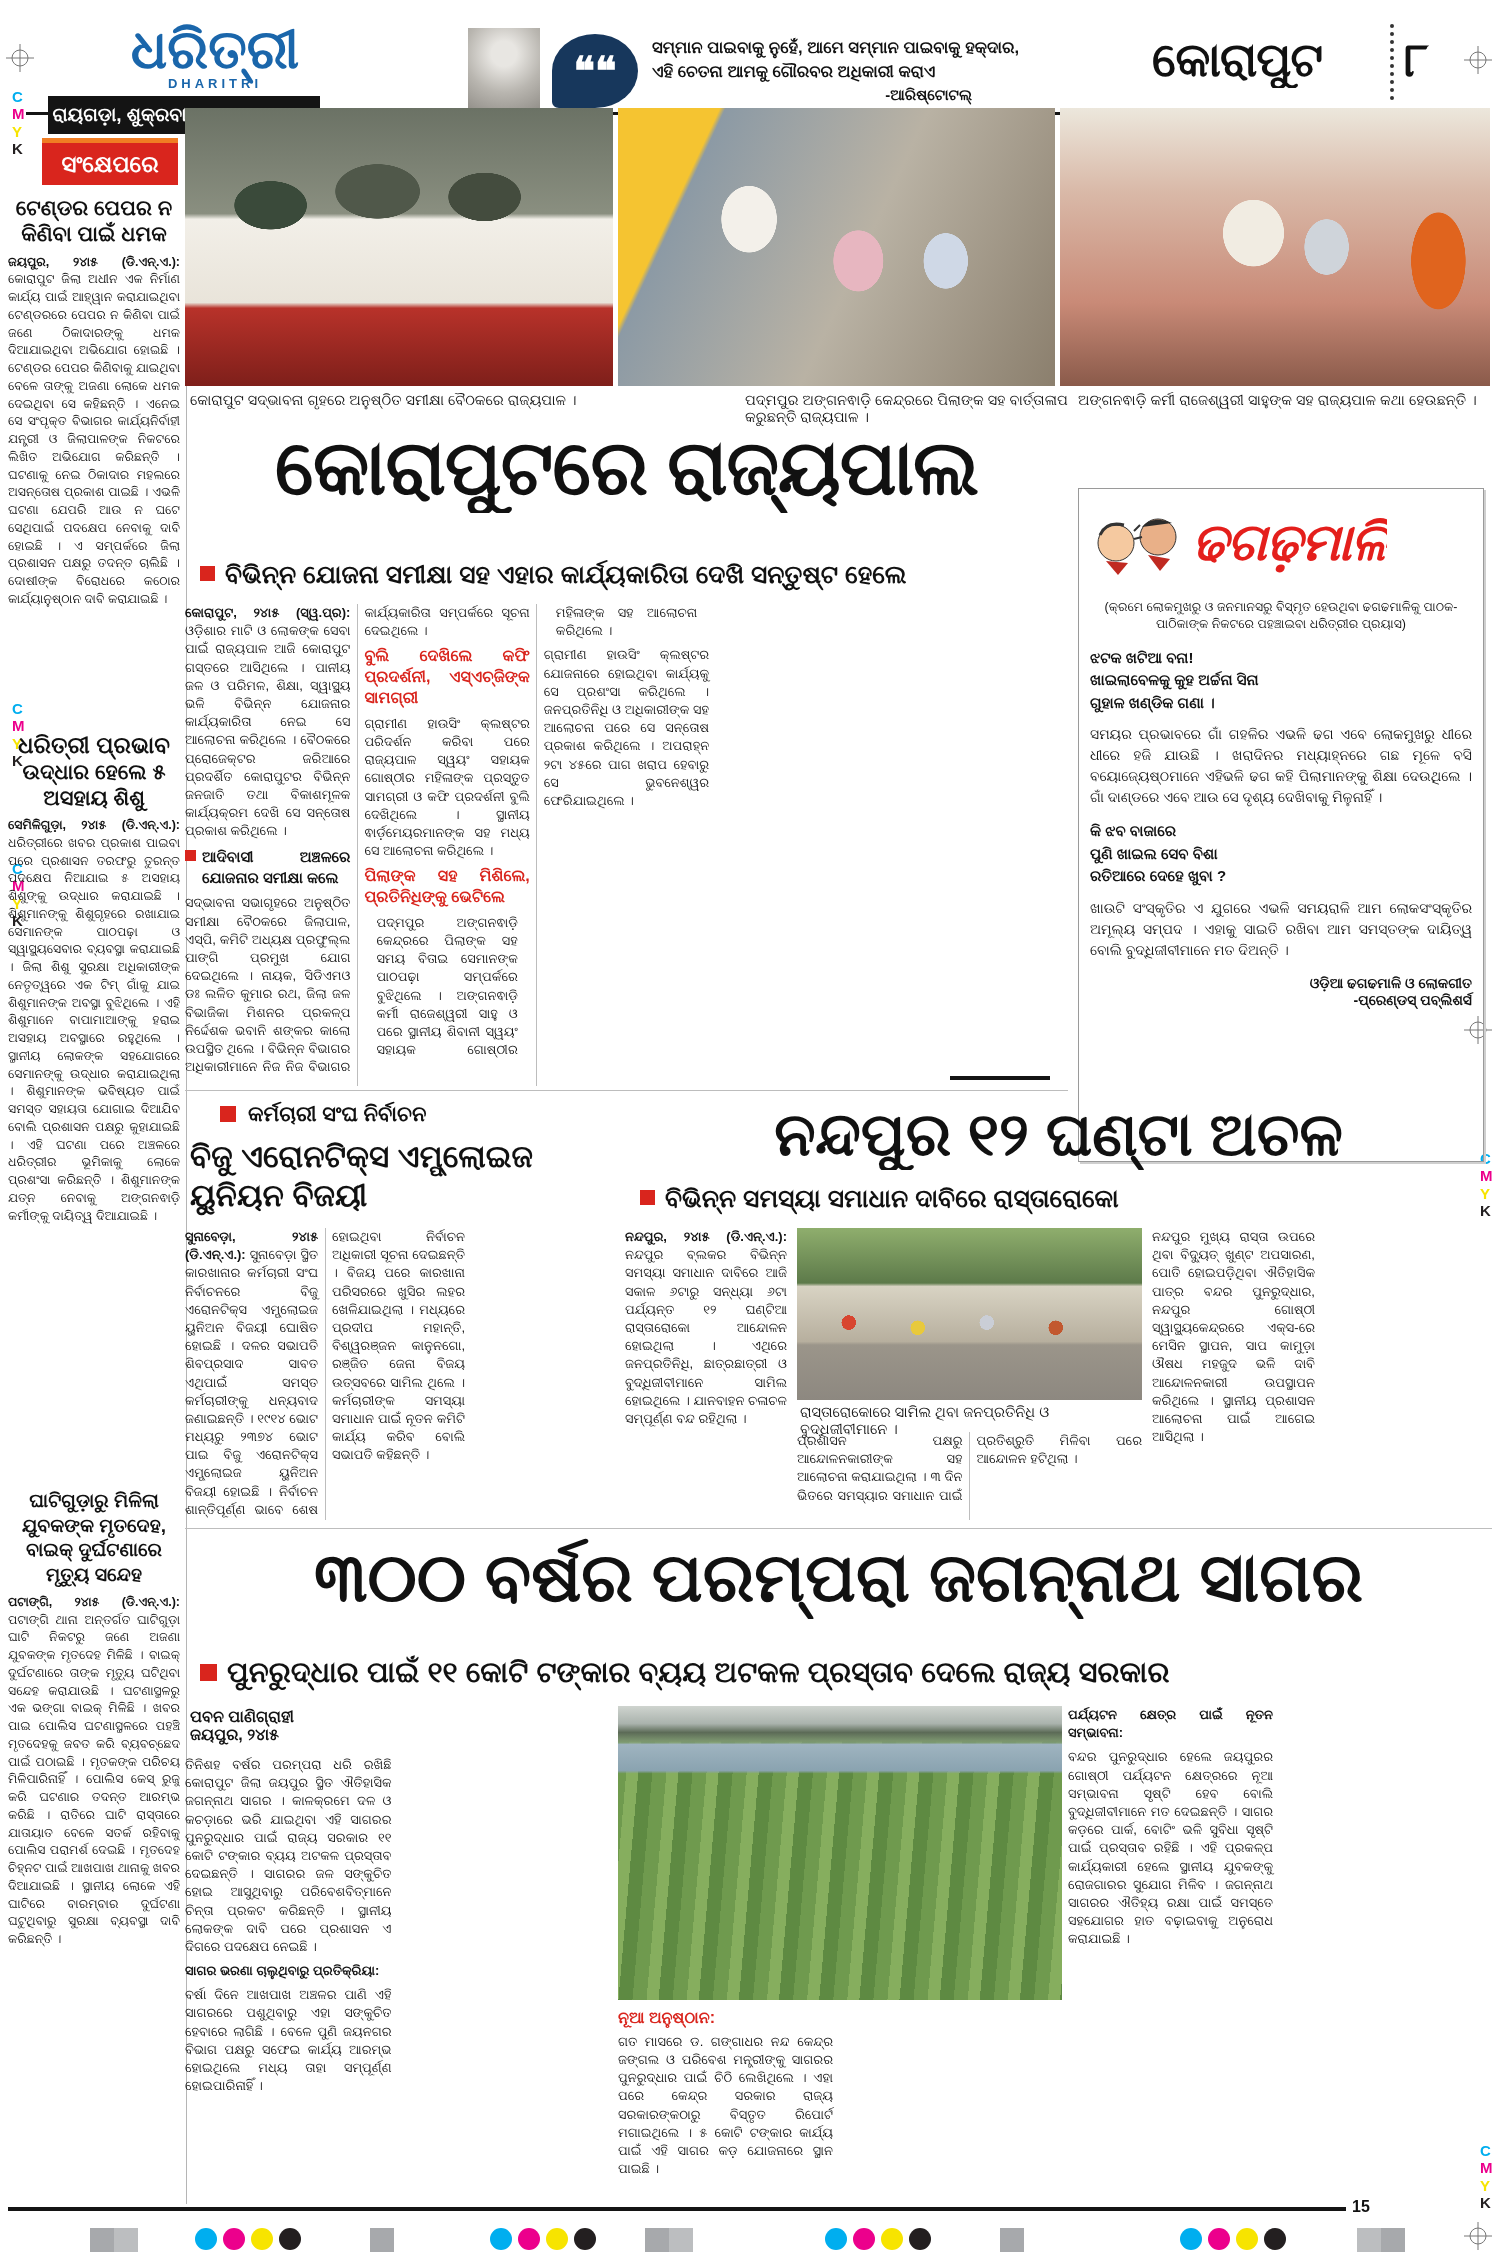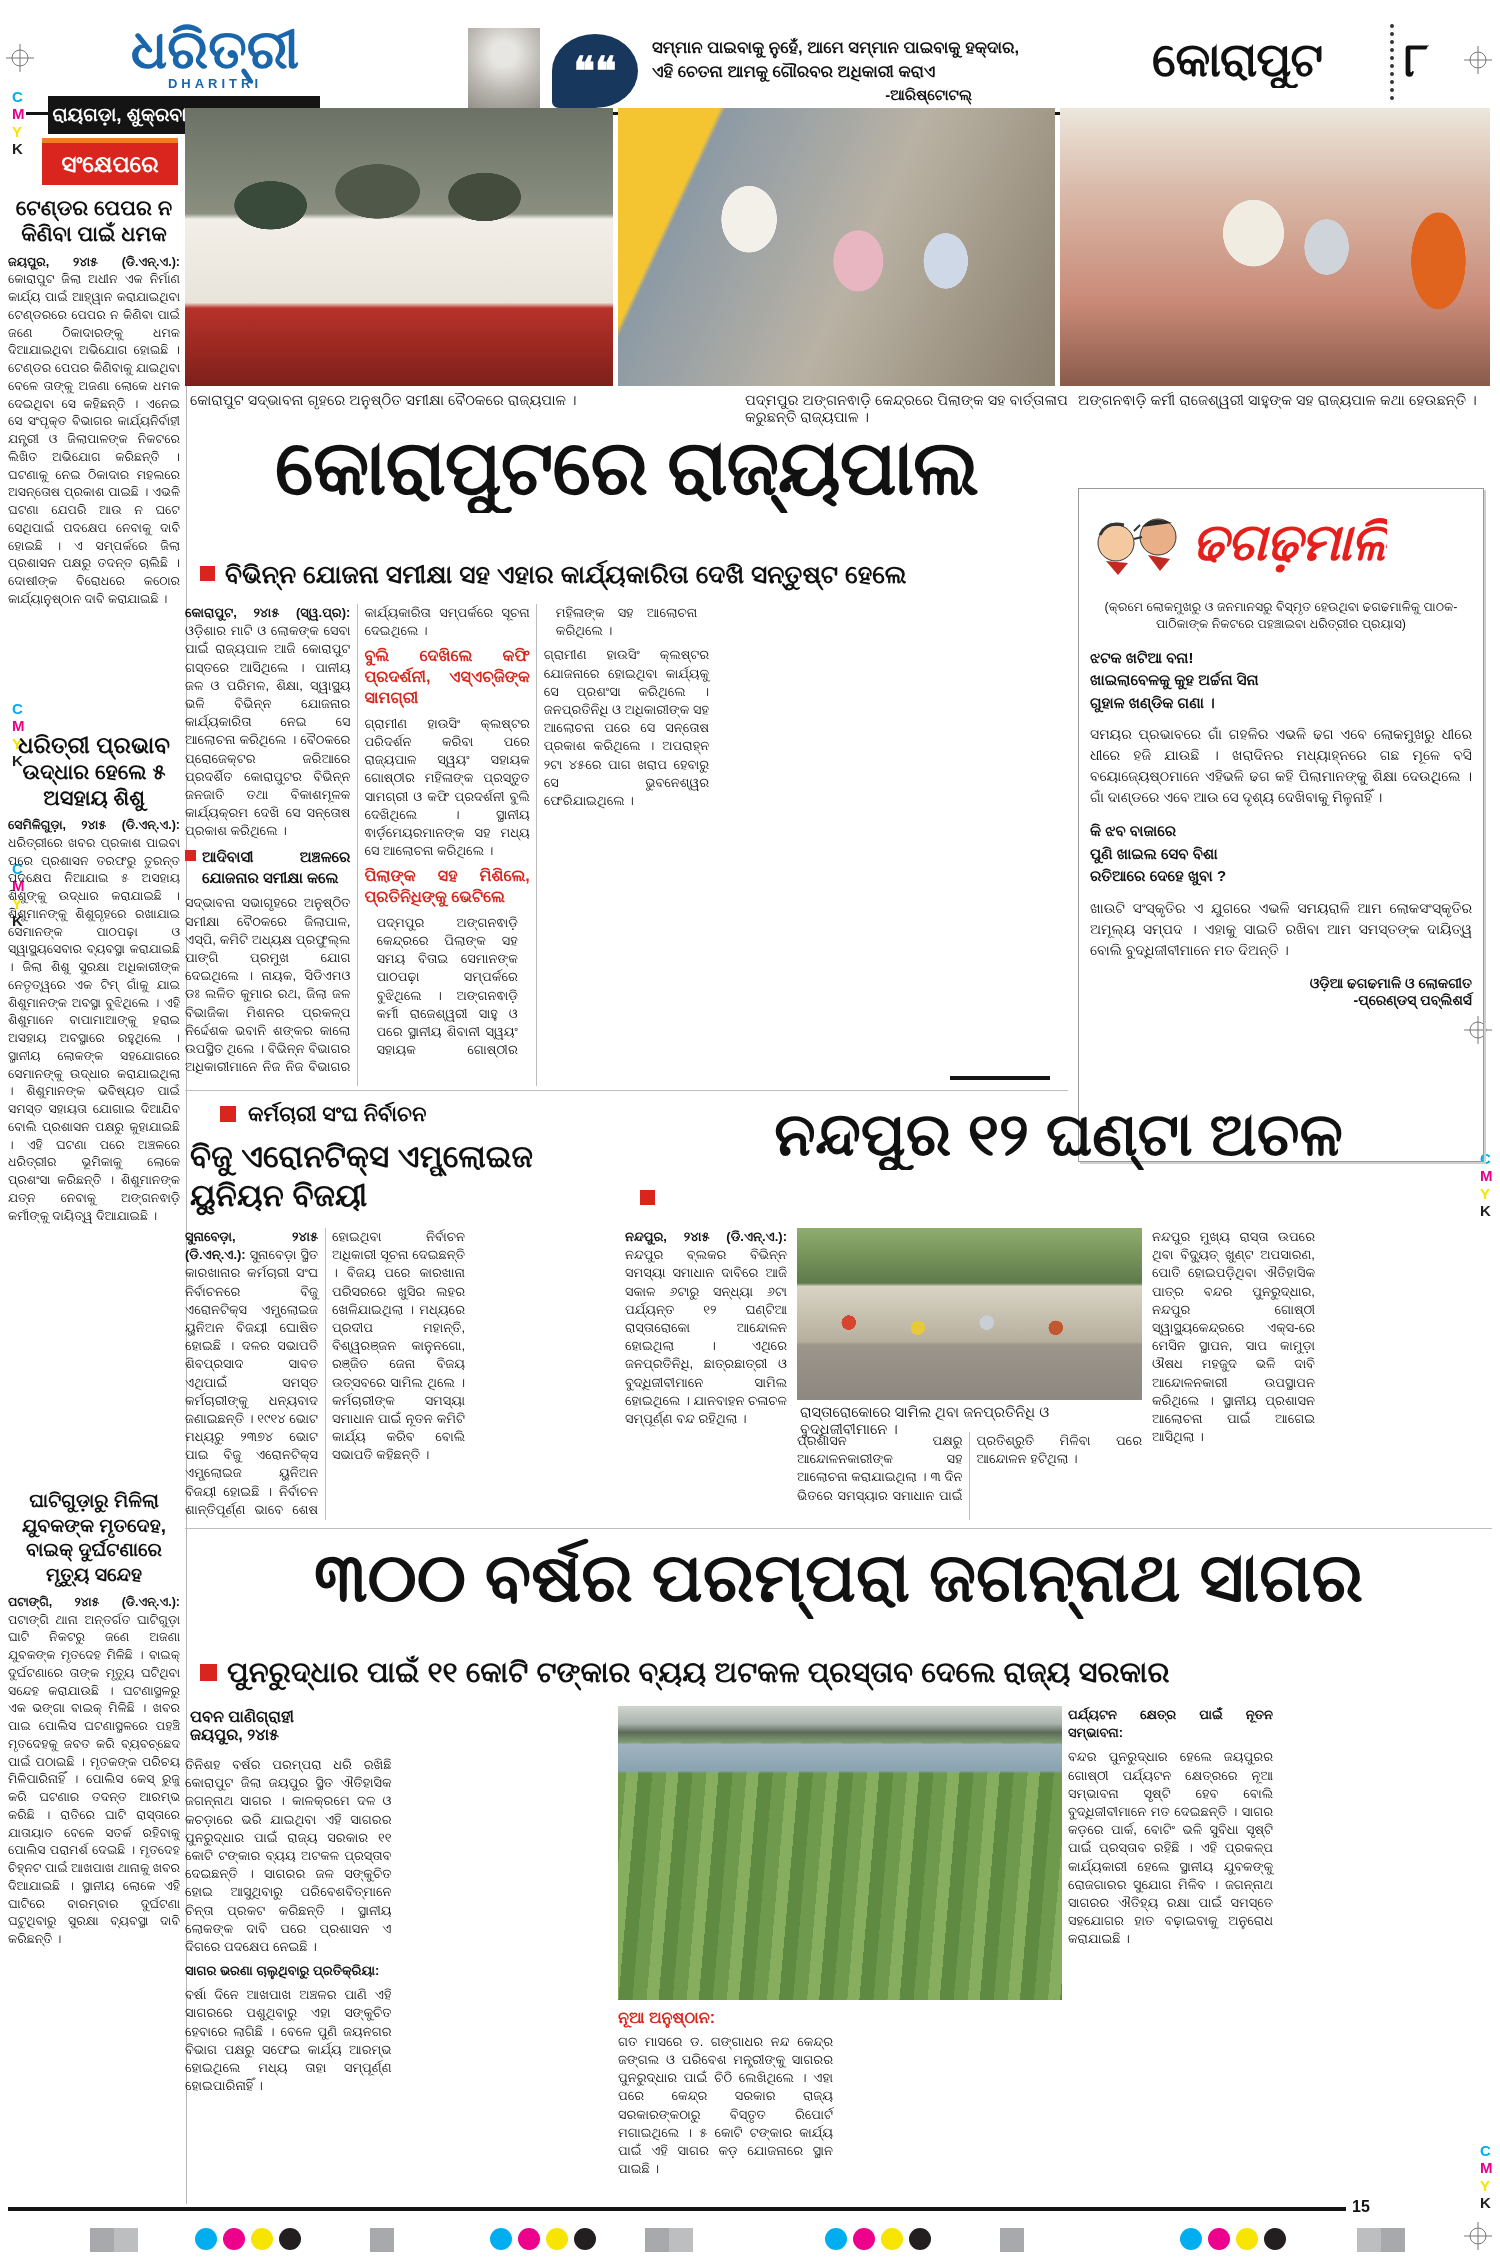--- a/index.html
+++ b/index.html
@@ -242,20 +242,21 @@
 </div>
 <div class="abs mid-hl" style="left:190px;top:1138px;width:420px">ବିଜୁ ଏରୋନଟିକ୍ସ ଏମ୍ପ୍ଲୋଇଜ ୟୁନିୟନ ବିଜୟୀ</div>
 <div class="abs cols body13 jus" style="left:185px;top:1228px;width:427px;height:292px;columns:3">
   <b class="dl">ସୁନାବେଡ଼ା, ୨୪ା୫ (ଡି.ଏନ୍.ଏ.):</b>
   <span>ସୁନାବେଡ଼ା ସ୍ଥିତ କାରଖାନାର କର୍ମଚାରୀ ସଂଘ ନିର୍ବାଚନରେ ବିଜୁ ଏରୋନଟିକ୍ସ ଏମ୍ପ୍ଲୋଇଜ ୟୁନିଅନ ବିଜୟୀ ଘୋଷିତ ହୋଇଛି । ଦଳର ସଭାପତି ଶିବପ୍ରସାଦ ସାବତ ଏଥିପାଇଁ ସମସ୍ତ କର୍ମଚାରୀଙ୍କୁ ଧନ୍ୟବାଦ ଜଣାଇଛନ୍ତି । ୧୯୧୪ ଭୋଟ ମଧ୍ୟରୁ ୨୩୭୪ ଭୋଟ ପାଇ ବିଜୁ ଏରୋନଟିକ୍ସ ଏମ୍ପ୍ଲୋଇଜ ୟୁନିଅନ ବିଜୟୀ ହୋଇଛି । ନିର୍ବାଚନ ଶାନ୍ତିପୂର୍ଣ୍ଣ ଭାବେ ଶେଷ ହୋଇଥିବା ନିର୍ବାଚନ ଅଧିକାରୀ ସୂଚନା ଦେଇଛନ୍ତି । ବିଜୟ ପରେ କାରଖାନା ପରିସରରେ ଖୁସିର ଲହର ଖେଳିଯାଇଥିଲା । ମଧ୍ୟରେ ପ୍ରଦୀପ ମହାନ୍ତି, ବିଶ୍ୱରଞ୍ଜନ କାନୁନଗୋ, ରଞ୍ଜିତ ଜେନା ବିଜୟ ଉତ୍ସବରେ ସାମିଲ ଥିଲେ । କର୍ମଚାରୀଙ୍କ ସମସ୍ୟା ସମାଧାନ ପାଇଁ ନୂତନ କମିଟି କାର୍ଯ୍ୟ କରିବ ବୋଲି ସଭାପତି କହିଛନ୍ତି ।</span>
 </div>
 
 <div class="abs nanda-hl ctr" style="left:625px;top:1100px;width:867px">ନନ୍ଦପୁର ୧୨ ଘଣ୍ଟା ଅଚଳ</div>
 <div class="abs subhead" style="left:640px;top:1184px;width:840px;font-size:25px">
   <span class="redsq" style="width:15px;height:15px;margin-top:6px"></span>
+  <span>ବିଭିନ୍ନ ସମସ୍ୟା ସମାଧାନ ଦାବିରେ ରାସ୍ତାରୋକୋ</span>
 </div>
 <div class="abs body13 jus" style="left:625px;top:1228px;width:162px;height:292px;overflow:hidden">
   <b class="dl">ନନ୍ଦପୁର, ୨୪ା୫ (ଡି.ଏନ୍.ଏ.):</b>
   <span>ନନ୍ଦପୁର ବ୍ଲକର ବିଭିନ୍ନ ସମସ୍ୟା ସମାଧାନ ଦାବିରେ ଆଜି ସକାଳ ୬ଟାରୁ ସନ୍ଧ୍ୟା ୬ଟା ପର୍ଯ୍ୟନ୍ତ ୧୨ ଘଣ୍ଟିଆ ରାସ୍ତାରୋକୋ ଆନ୍ଦୋଳନ ହୋଇଥିଲା । ଏଥିରେ ଜନପ୍ରତିନିଧି, ଛାତ୍ରଛାତ୍ରୀ ଓ ବୁଦ୍ଧିଜୀବୀମାନେ ସାମିଲ ହୋଇଥିଲେ । ଯାନବାହନ ଚଳାଚଳ ସମ୍ପୂର୍ଣ୍ଣ ବନ୍ଦ ରହିଥିଲା ।</span>
 </div>
 <div class="abs photo" style="left:797px;top:1228px;width:345px;height:172px;
      background:
        radial-gradient(circle 12px at 15% 55%, #d8452f 60%, transparent 61%),
        radial-gradient(circle 12px at 35% 58%, #e8c93c 60%, transparent 61%),
        radial-gradient(circle 12px at 55% 55%, #caced6 60%, transparent 61%),

